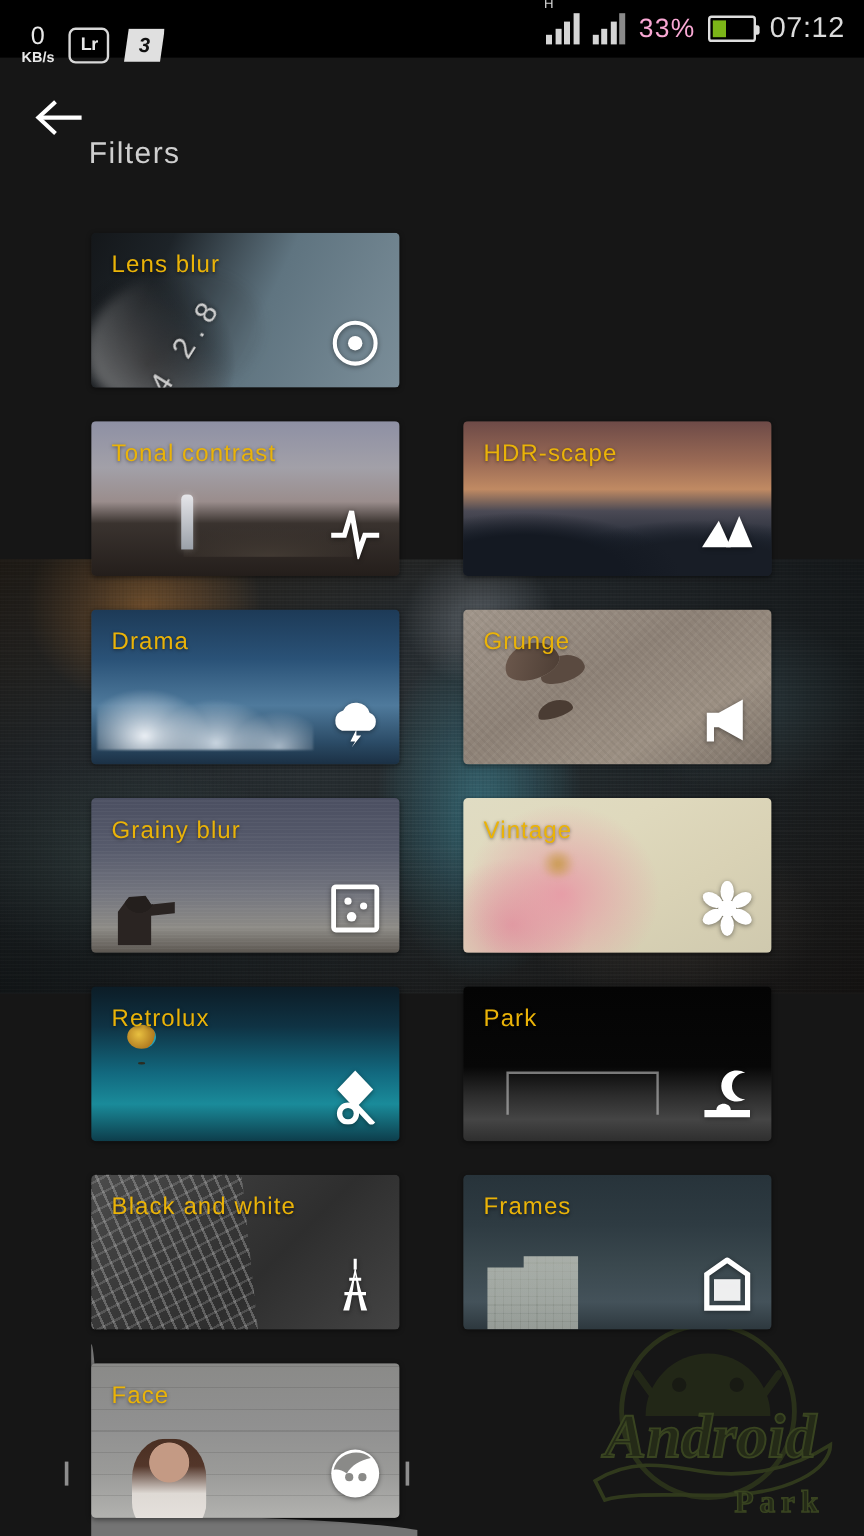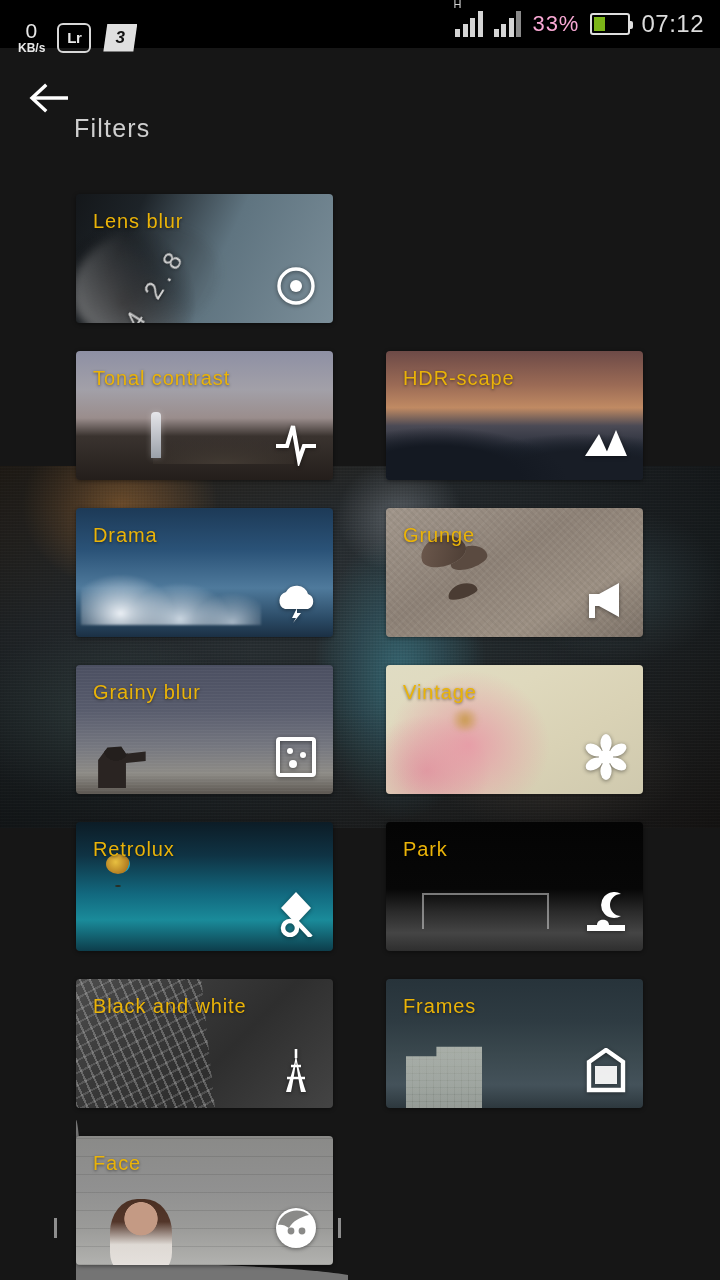--- a/index.html
+++ b/index.html
@@ -407,20 +407,40 @@
 
   <div class="histogram">
     <svg viewBox="0 0 330 190" preserveAspectRatio="none">
       <path d="M58,190 L58,30 C60,30 62,60 64,88 C66,112 70,132 78,145
                C96,166 140,172 200,175 C250,177 300,180 330,185 L330,190 Z" fill="#c9c9c9" opacity="0.85"></path>
       <rect x="36" y="128" width="3" height="20" fill="#d8d8d8"></rect>
       <rect x="320" y="128" width="3" height="20" fill="#d8d8d8"></rect>
     </svg>
   </div>
 
+  <div class="watermark">
+    <svg viewBox="0 0 230 180">
+      <g fill="none" stroke="#4f6222" stroke-width="4" opacity="0.9">
+        <circle cx="112" cy="82" r="72"></circle>
+      </g>
+      <g fill="#3e4d1b" opacity="0.8">
+        <path d="M60,86 a52,52 0 0 1 104,0 z"></path>
+        <circle cx="88" cy="60" r="6" fill="#1d2410"></circle>
+        <circle cx="136" cy="60" r="6" fill="#1d2410"></circle>
+        <rect x="56" y="46" width="6" height="26" rx="3" transform="rotate(-36 59 59)"></rect>
+        <rect x="162" y="46" width="6" height="26" rx="3" transform="rotate(36 165 59)"></rect>
+      </g>
+      <g fill="none" stroke="#5c7328" stroke-width="3" opacity="0.95">
+        <path d="M18,140 C50,120 80,128 106,132 C140,138 180,132 214,110
+                 C214,130 180,152 120,152 C78,152 44,150 26,156 Z"></path>
+      </g>
+      <text x="26" y="120" font-family="'Liberation Serif', serif" font-size="52" font-style="italic" font-weight="bold" fill="#39481a" stroke="#6d8a30" stroke-width="1.6">Android</text>
+      <text x="134" y="166" font-family="'Liberation Serif', serif" font-size="26" font-weight="bold" letter-spacing="5" fill="#39481a" stroke="#6d8a30" stroke-width="1.2">Park</text>
+    </svg>
+  </div>
 
   <div class="status-bar">
     <div class="sb-left">
       <div class="net-speed">
         <span class="num">0</span>
         <span class="unit">KB/s</span>
       </div>
       <div class="lr-badge">Lr</div>
       <div class="three-badge">3</div>
     </div>

